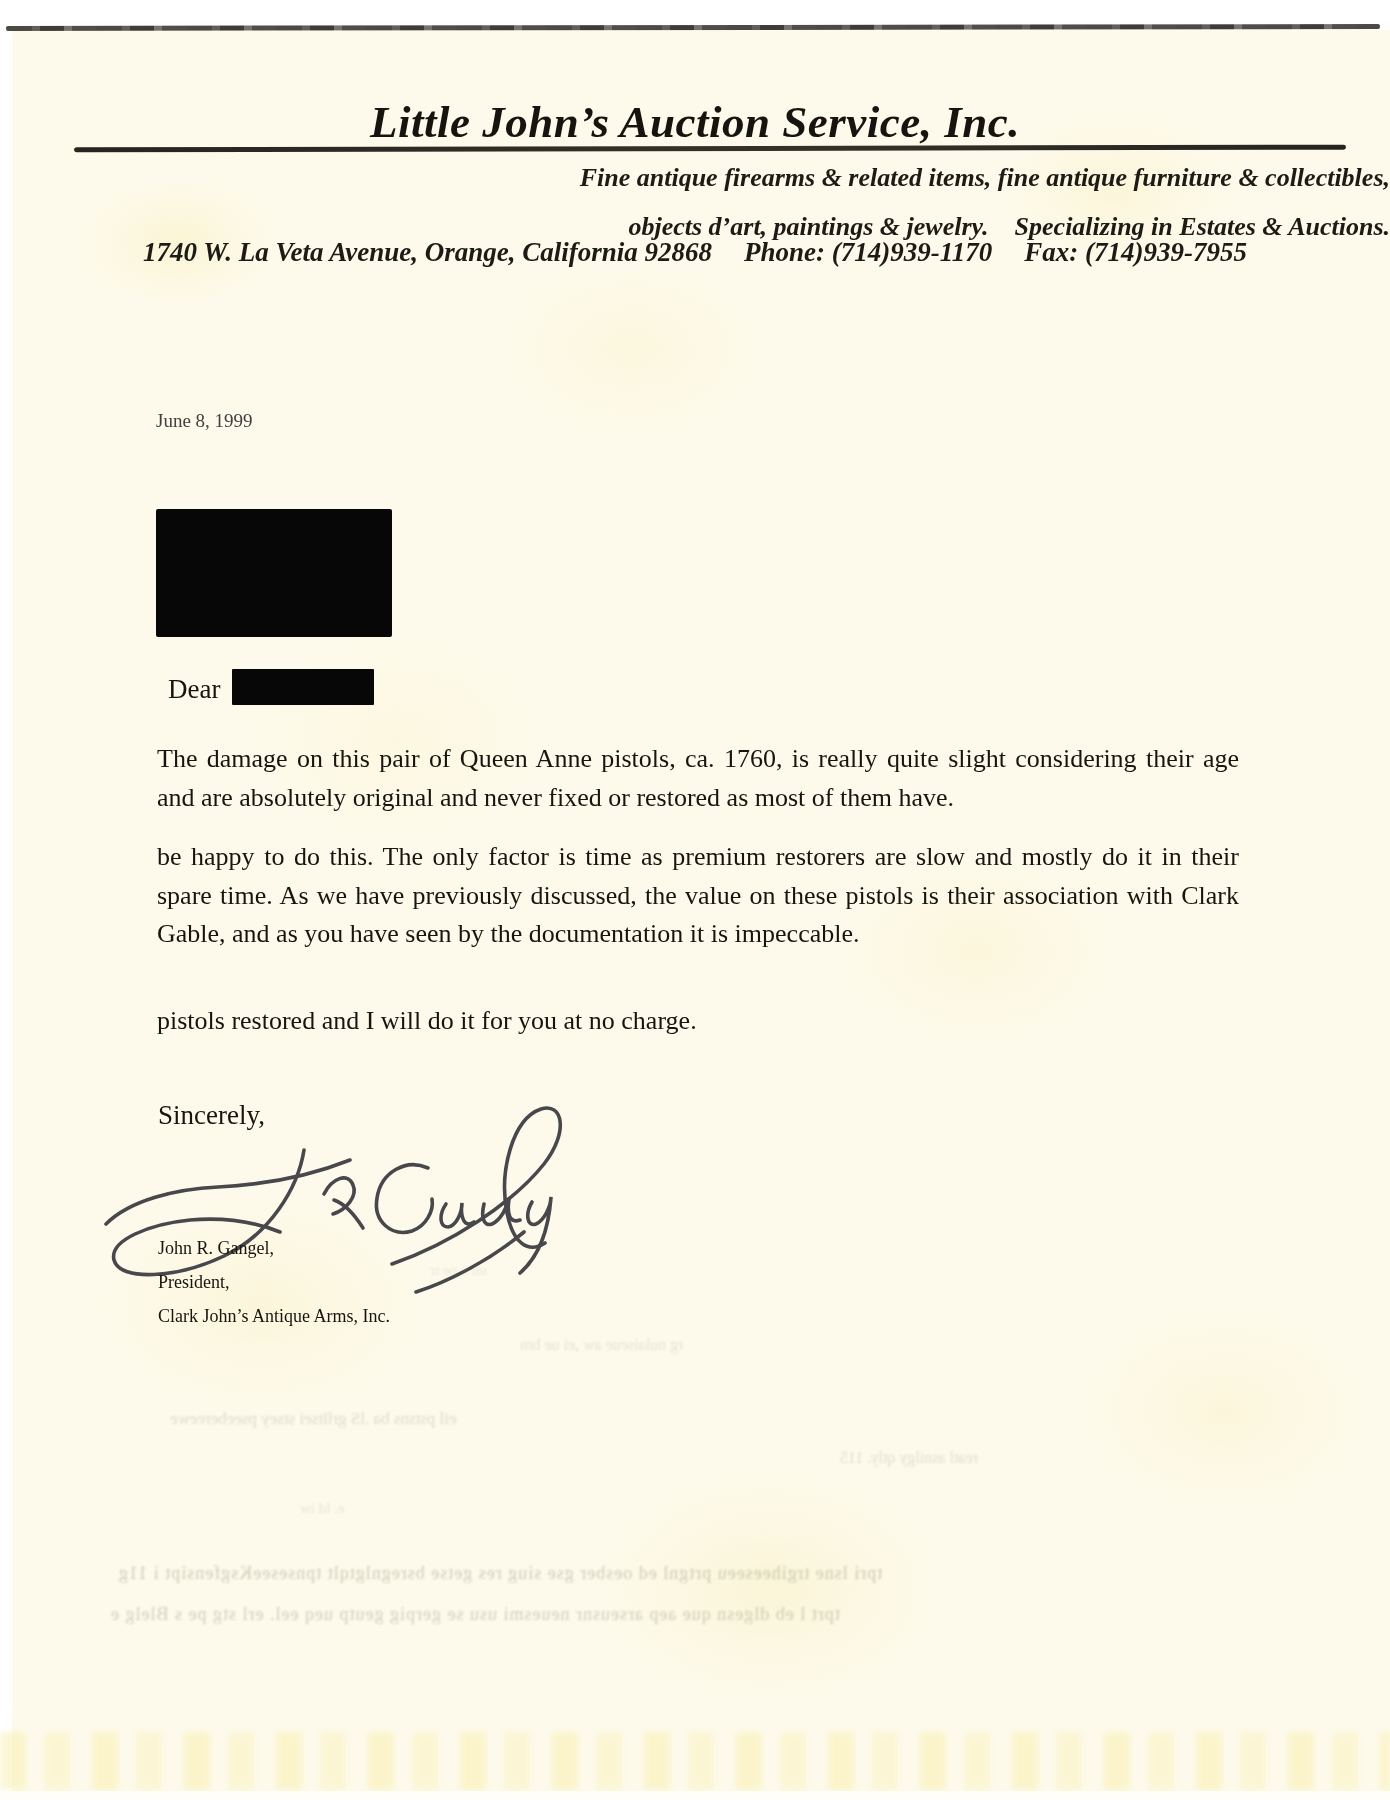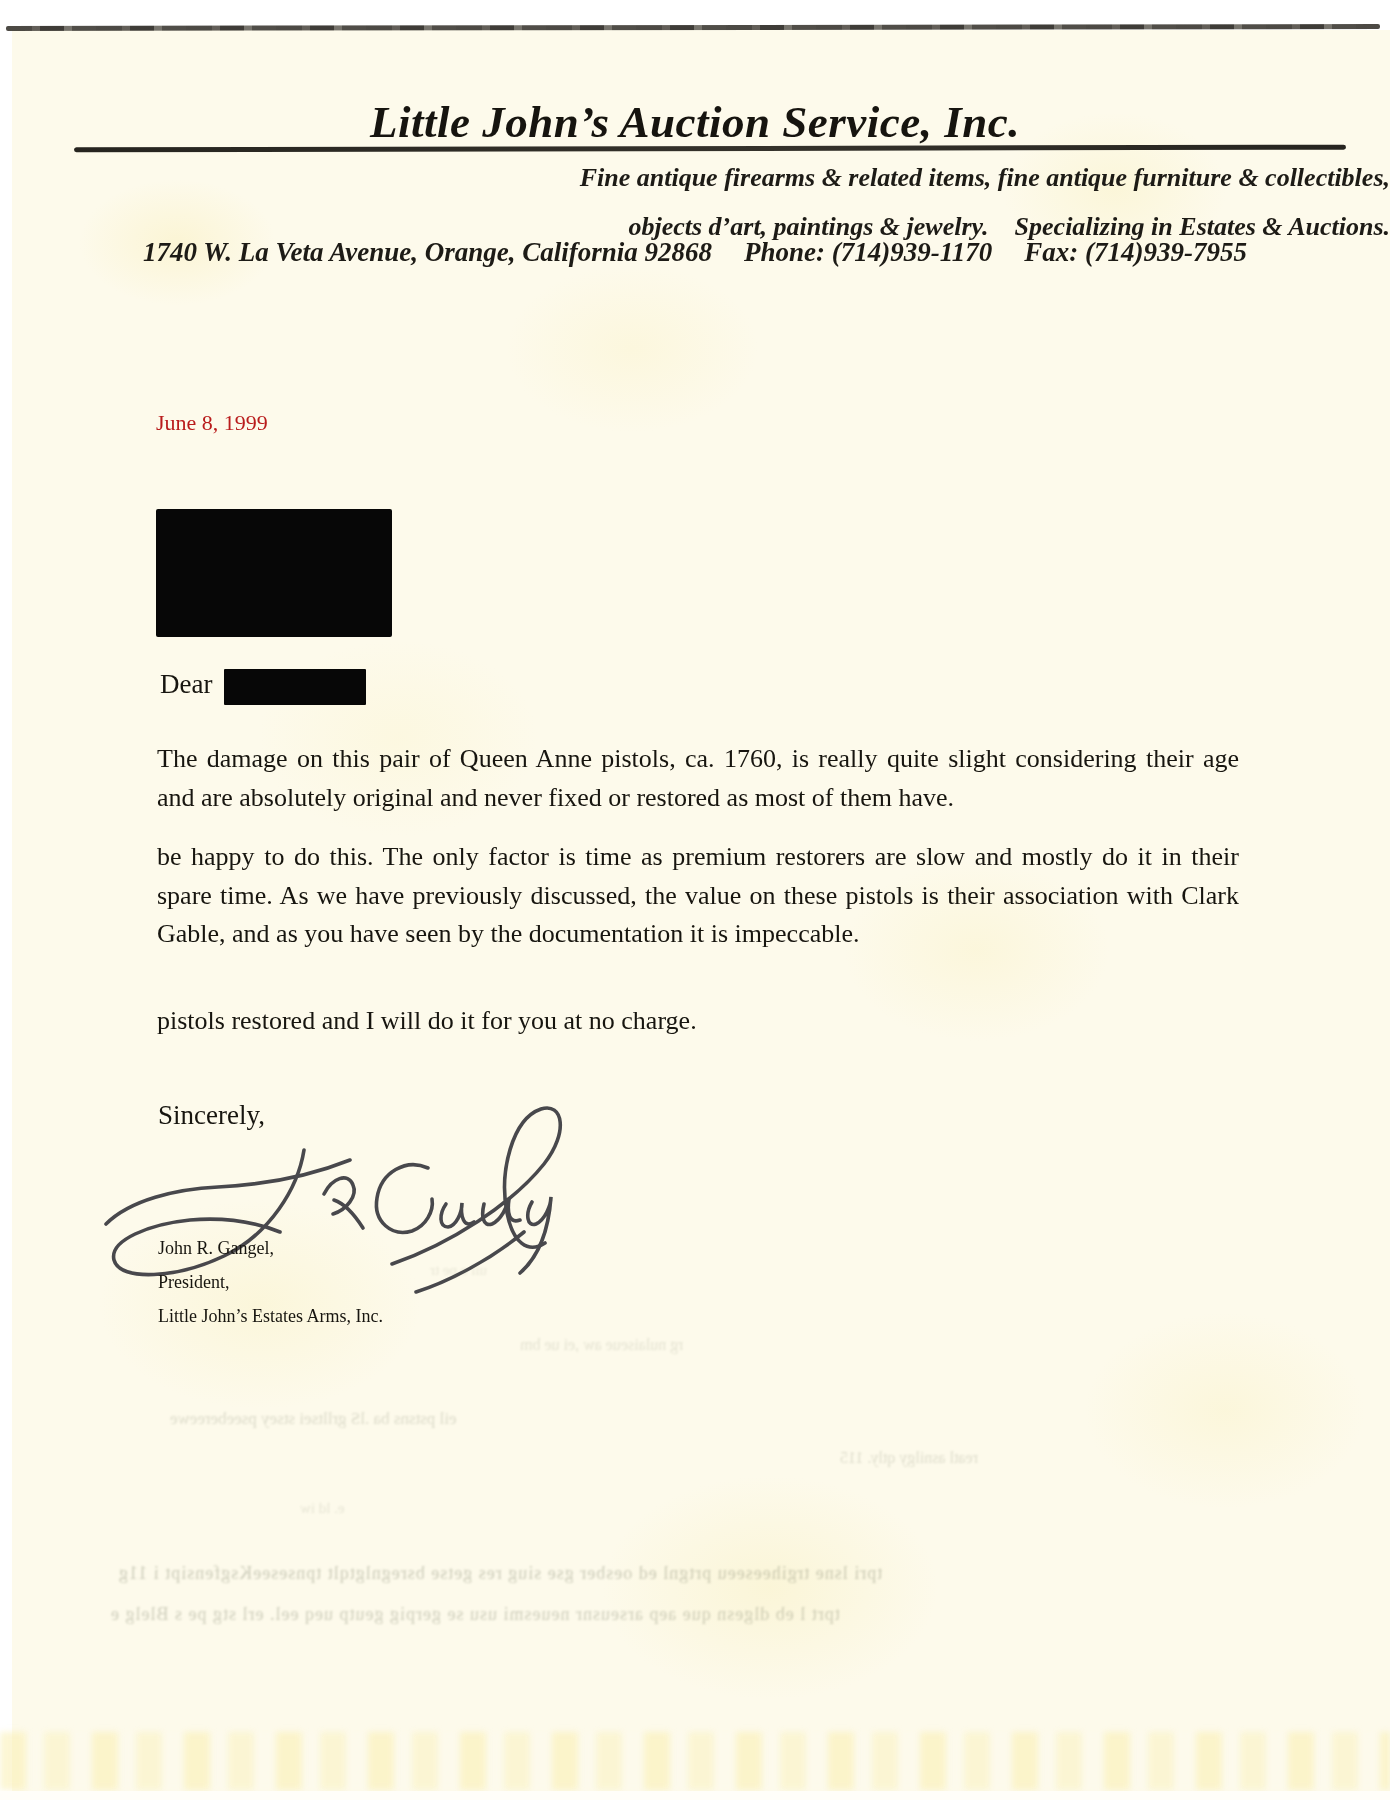--- a/index.html
+++ b/index.html
@@ -60,27 +60,27 @@
   .tagline-2 { top:200px;margin-top:12px; }
   .tagline-2 .gap { display:inline-block; width:26px; }
   .address-line {
     position:absolute; top:237px; left:0; width:100%; text-align:center;
     font-style:italic; font-weight:700; font-size:27px; color:#1d1b16;
   }
   .address-line .seg { margin:16px 16px; white-space:nowrap; }
 
   
   .body-text { color:#17150f; font-size:26px; }
-  .date-line  { position:absolute; left:156px; top:410px; font-size:22px; color:#b91c1c; }
+  .date-line  { position:absolute; left:156px; top:410px; font-size:19px; color:#404040; }
 
   .redaction-address {
     position:absolute; left:156px; top:509px; width:236px; height:128px;
     background:#070707; border-radius:2px;
   }
-  .dear-row { position:absolute; left:160px; top:669px; display:flex; align-items:flex-start; }
+  .dear-row { position:absolute; left:168px; top:669px; display:flex; align-items:flex-end; }
   .dear-row .dear-word { font-size:27px; color:#17150f; }
   .redaction-name {
     display:inline-block; margin-left:12px; width:142px; height:36px;
     background:#070707; border-radius:1px;
   }
 
   .para { position:absolute; left:157px; width:1082px; line-height:38.5px; }
   .para-1 { top:740px; }
   .para-2 { top:838px; }
   .para-3 { top:1002px; }
@@ -171,21 +171,21 @@
 
       <path d="M300,172 C358,152 420,112 452,72 C477,40 471,10 449,17 C420,27 407,80 415,121 C421,151 436,162 453,151"></path>
 
       <path d="M432,140 C398,168 356,190 324,200"></path>
     </g>
   </svg>
 
   <div class="signer-block">
     <div>John R. Gangel,</div>
     <div>President,</div>
-    <div>Little John’s Estates Arms, Inc.</div>
+    <div>Clark John’s Antique Arms, Inc.</div>
   </div>
 
   <div class="bt bt-1">uil e pe tr</div>
   <div class="bt bt-2">rg nulaiseue aw  ,ei  ue bm</div>
   <div class="bt bt-3">eil pstsns  ba .lS grlltsei stsey pseebereewe</div>
   <div class="bt bt-4">reatl asnilgy qtly. 115</div>
   <div class="bt bt-5">e. ld iw</div>
   <div class="bt bt-6">tpri lsne trgiheeseeu  prtgnl ed oesber  gse siug  res getse bsregnlgtqlt  tpnseseeKsgfensipt i  11g</div>
   <div class="bt bt-7">tprt l eb dlgesn que aep  arseusnr neuesmi usu se gerpig  geutp ueq eel.   erl  stg  pe  s Blelg  e</div>
 

